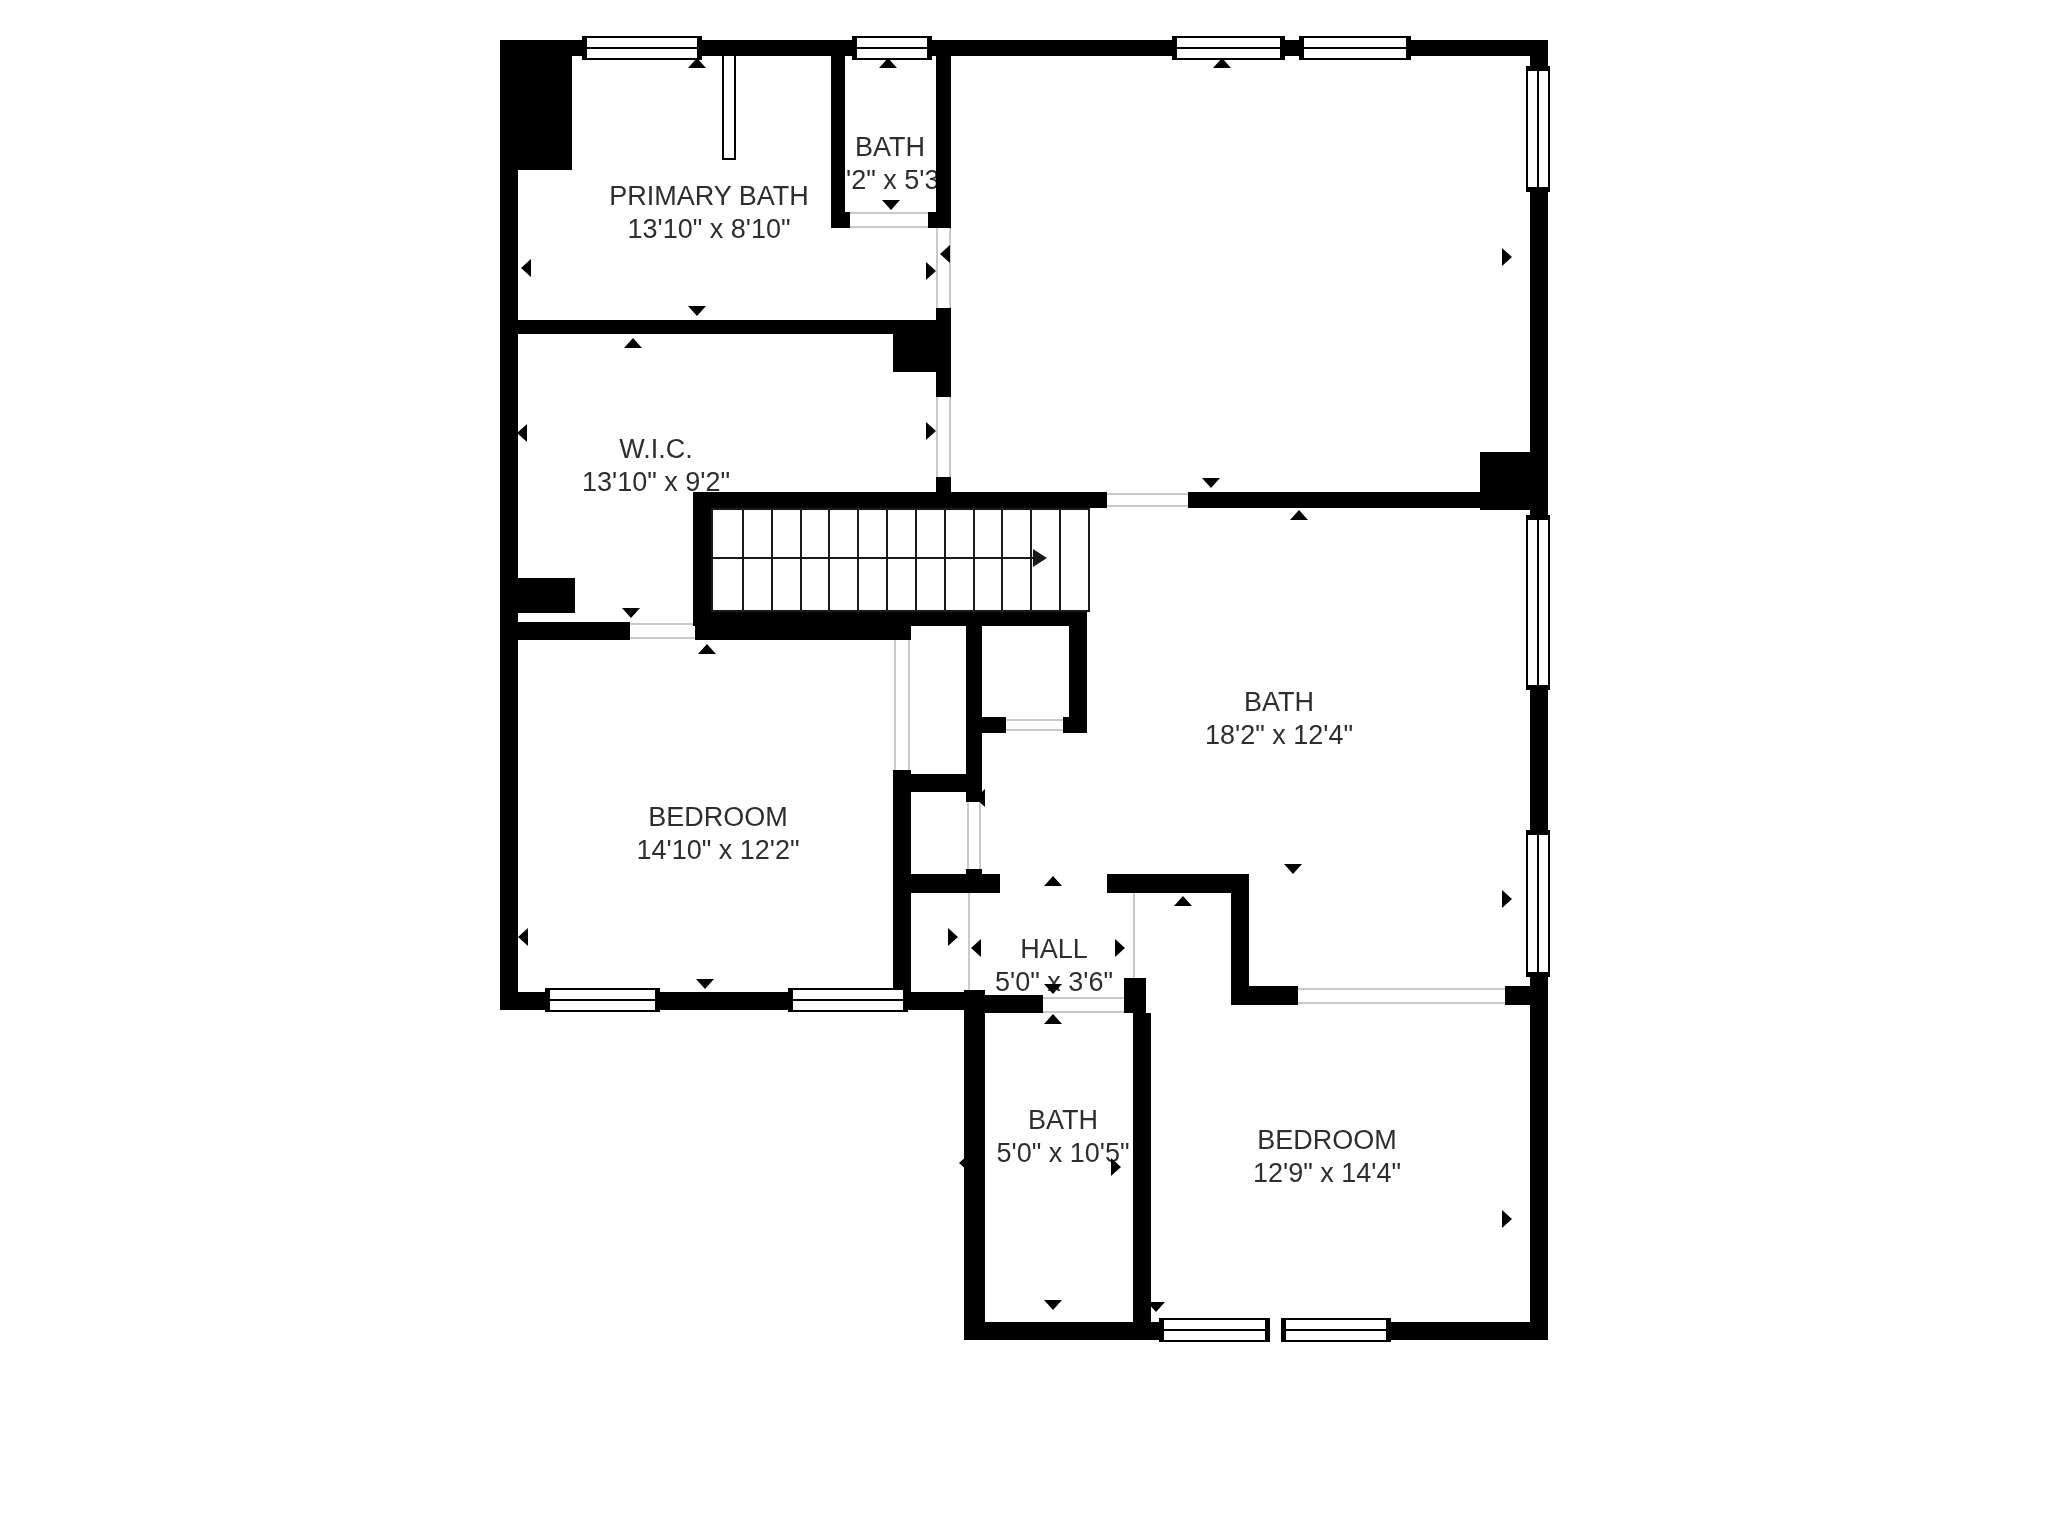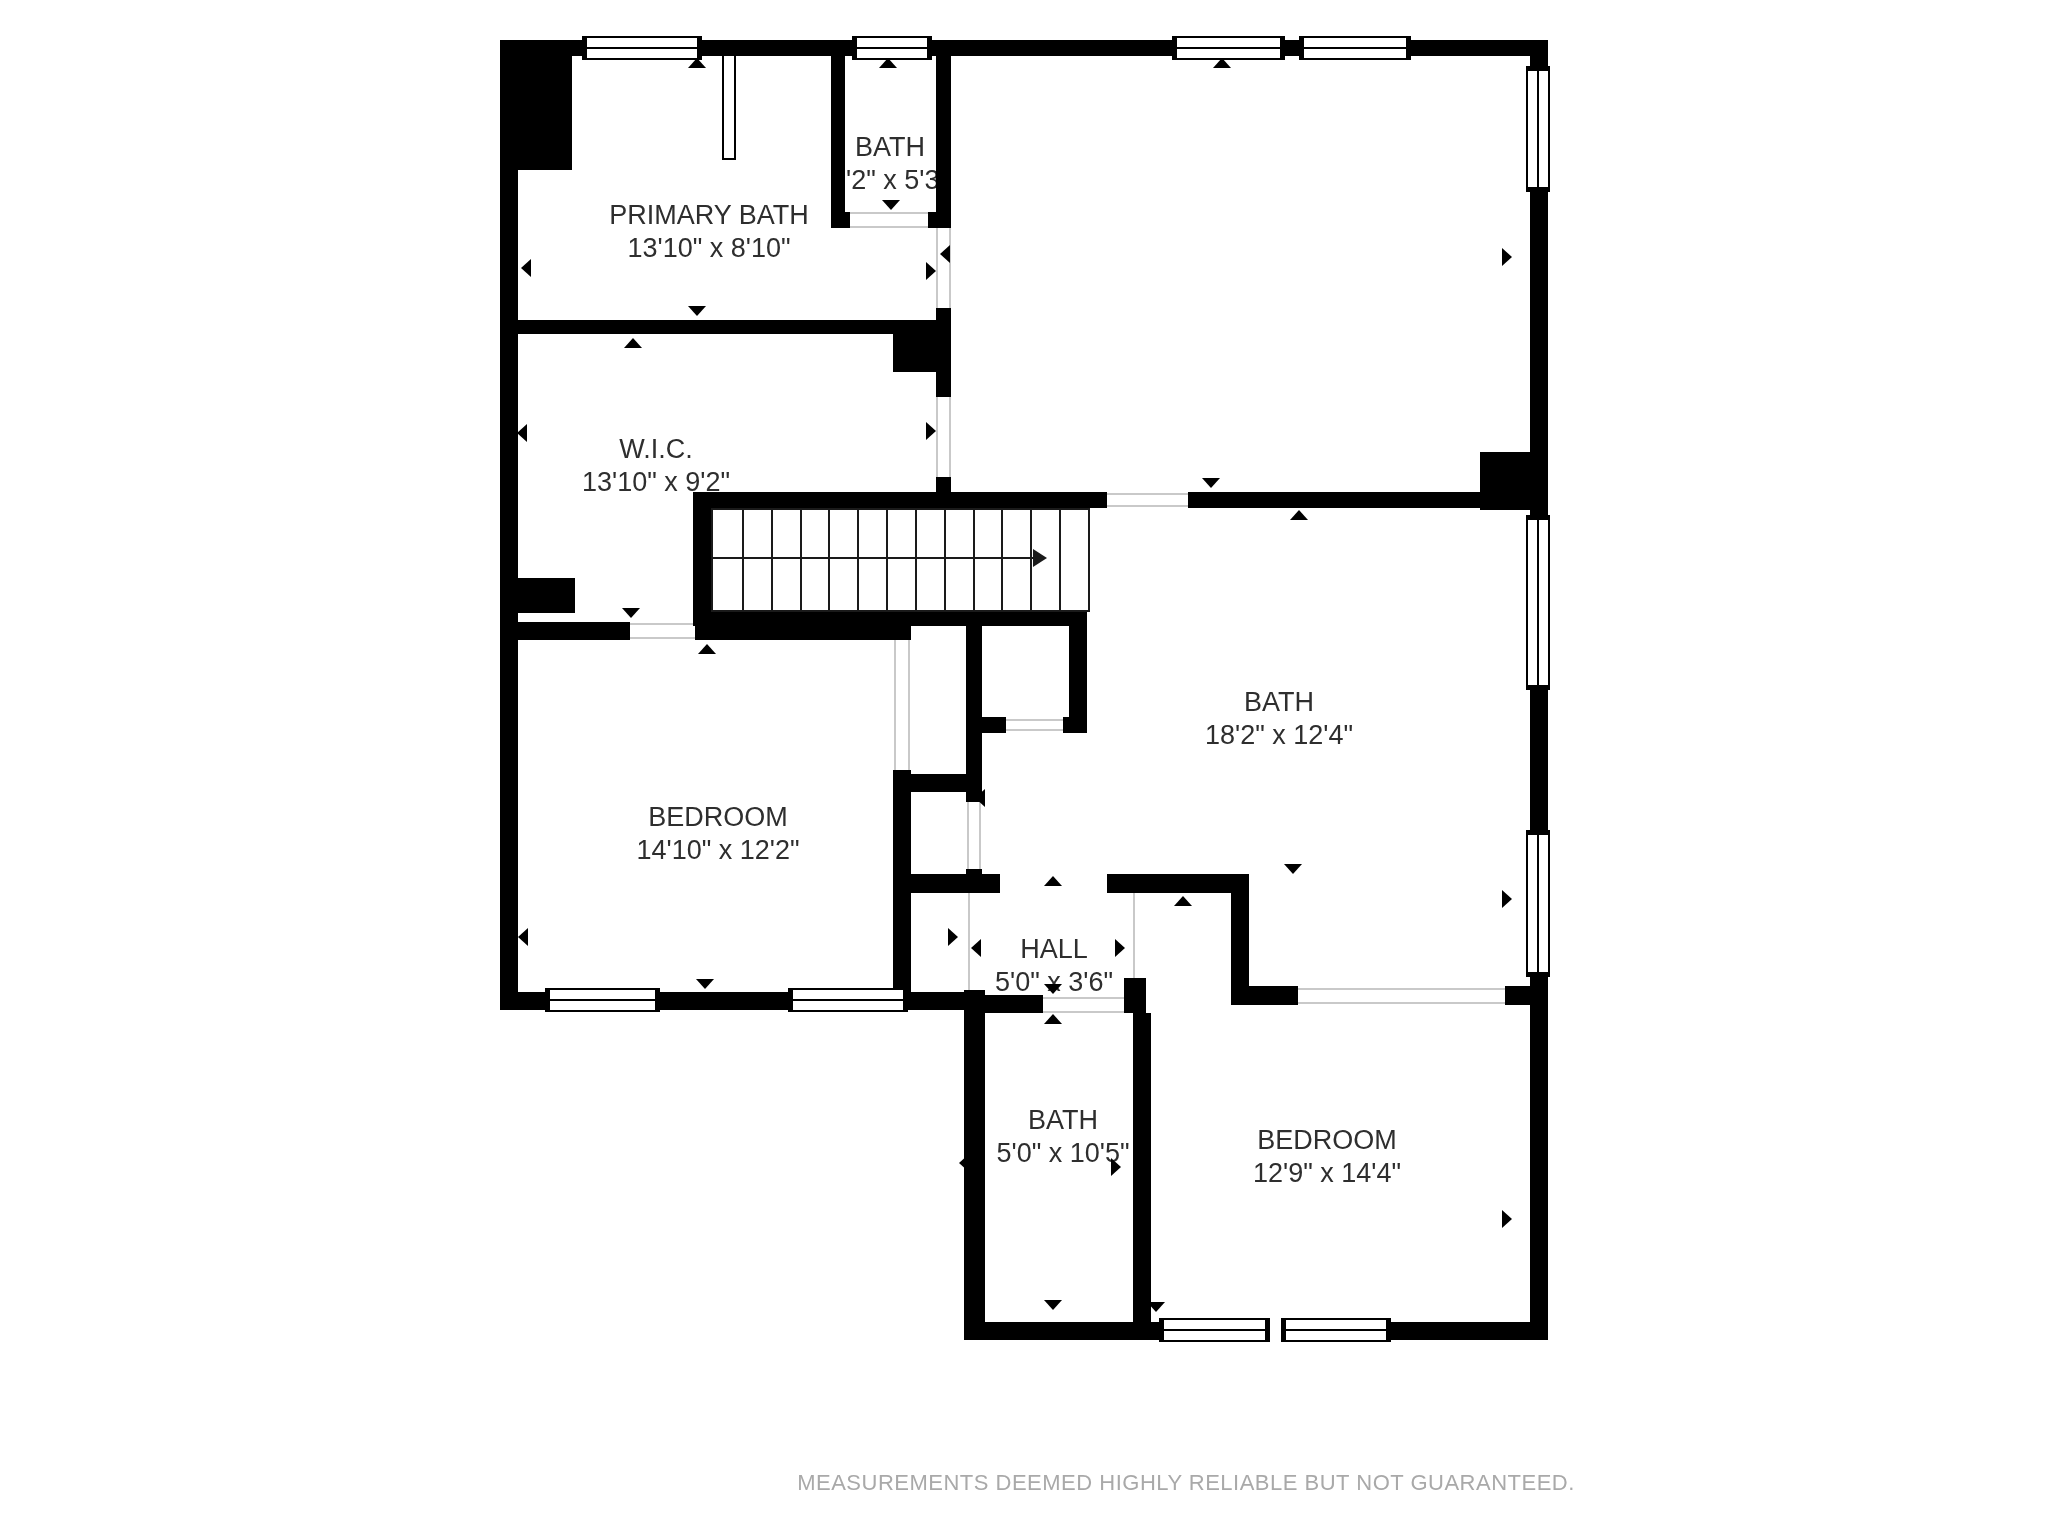--- a/index.html
+++ b/index.html
@@ -24,21 +24,21 @@
   .room-label{position:absolute;transform:translateX(-50%);text-align:center;font-size:27px;
               line-height:33px;color:#2e2e2e;white-space:nowrap;z-index:1;}
   .footer{position:absolute;transform:translateX(-50%);font-size:22px;color:#a9a9a9;
           letter-spacing:0.5px;white-space:nowrap;z-index:1;}
 </style>
 </head>
 <body>
 
 <div id="canvas">
 
-  <div class="room-label" style="left:709px;top:199px">
+  <div class="room-label" style="left:709px;top:180px">
     <div>PRIMARY BATH</div>
     <div>13'10" x 8'10"</div>
   </div>
   <div class="room-label" style="left:890px;top:131px">
     <div>BATH</div>
     <div>3'2" x 5'3"</div>
   </div>
   <div class="room-label" style="left:656px;top:433px">
     <div>W.I.C.</div>
     <div>13'10" x 9'2"</div>
@@ -199,14 +199,13 @@
   <div class="t tr" style="left:1115px;top:939px"></div>
   <div class="t td" style="left:1044px;top:984px"></div>
   <div class="t tu" style="left:1044px;top:1014px"></div>
   <div class="t tl" style="left:1136px;top:1139px"></div>
   <div class="t tl" style="left:959px;top:1154px"></div>
   <div class="t tr" style="left:1111px;top:1158px"></div>
   <div class="t tr" style="left:1502px;top:1210px"></div>
   <div class="t td" style="left:1044px;top:1300px"></div>
   <div class="t td" style="left:1147px;top:1302px"></div>
 
-  <div class="footer" style="left:1186px;top:1470px">MEASUREMENTS DEEMED HIGHLY RELIABLE BUT NOT GUARANTEED.</div>
 </div>
 
 </body></html>

